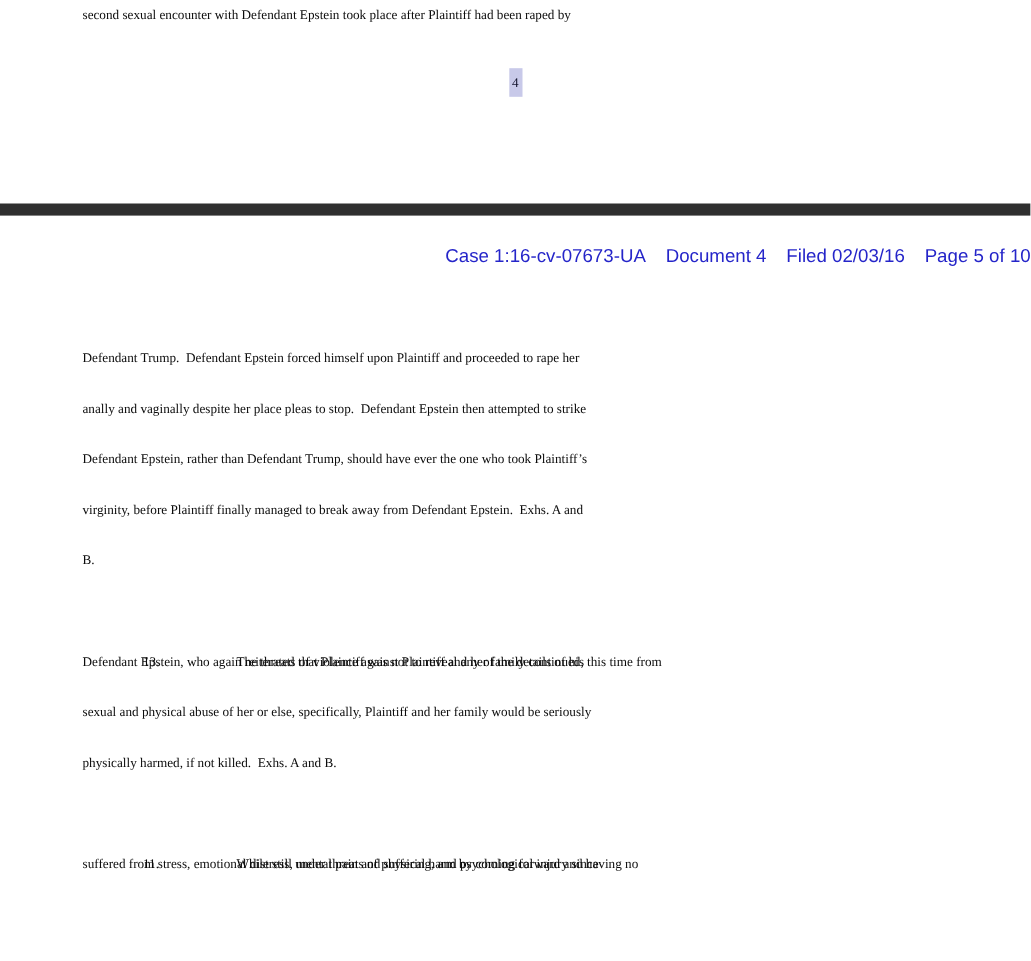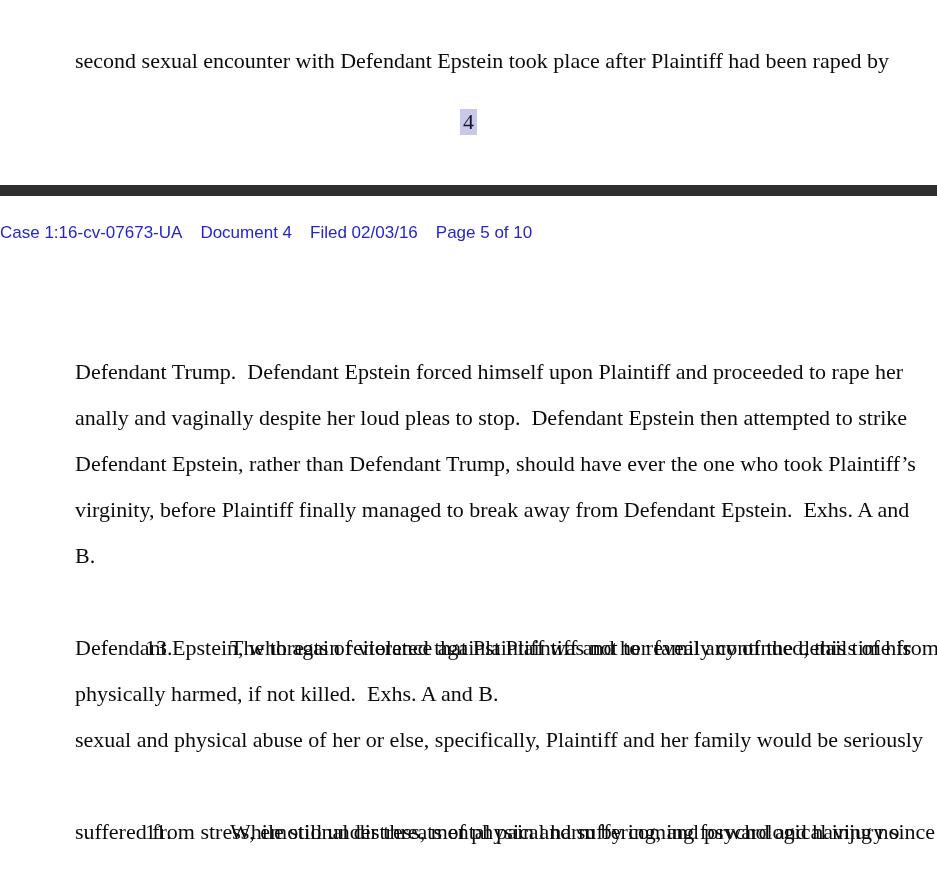--- a/index.html
+++ b/index.html
@@ -9,23 +9,22 @@
     width: 937px;
     height: 874px;
     overflow: hidden;
     background: #ffffff;
     color: var(--text, #0b0b0b);
   }
 
   
   .serif {
     font-family: "Liberation Serif", "DejaVu Serif", serif;
-    font-size: 22px;
+    font-size: 12px;
     color: var(--text, #0b0b0b);
-    margin-top: 47px;
   }
 
   .prev-line {
     position: absolute;
     left: 75px;
     top: 0;
     height: 27px;
     line-height: 27px;
     white-space: pre;
   }
@@ -55,21 +54,21 @@
   }
 
   .stamp {
     position: absolute;
     left: 0;
     top: 220px;
     width: 100%;
     height: 26px;
     line-height: 26px;
     display: flex;
-    justify-content: flex-start;
+    justify-content: flex-end;
     gap: 18px;
     font-family: "Liberation Sans", "DejaVu Sans", sans-serif;
     font-size: 17px;
     color: var(--stamp-blue, #2525c9);
     white-space: pre;
   }
 
   .body-text {
     position: absolute;
     left: 75px;
@@ -102,31 +101,31 @@
   <div class="stamp">
     <span>Case 1:16-cv-07673-UA</span>
     <span>Document 4</span>
     <span>Filed 02/03/16</span>
     <span>Page 5 of 10</span>
   </div>
 
   <div class="serif body-text">
 
     <div class="line"><span>Defendant Trump.  Defendant Epstein forced himself upon Plaintiff and proceeded to rape her</span></div>
-    <div class="line"><span>anally and vaginally despite her loud pleas to stop.  Defendant Epstein then attempted to strike</span></div>
+    <div class="line"><span>anally and vaginally despite her place pleas to stop.  Defendant Epstein then attempted to strike</span></div>
     <div class="line"><span>Defendant Epstein, rather than Defendant Trump, should have ever the one who took Plaintiff’s</span></div>
     <div class="line"><span>virginity, before Plaintiff finally managed to break away from Defendant Epstein.  Exhs. A and</span></div>
     <div class="line"><span>B.</span></div>
 
     <div class="line">
       <span class="pnum">13.</span><span>The threats of violence against Plaintiff and her family continued, this time from</span>
     </div>
     <div class="line"><span>Defendant Epstein, who again reiterated that Plaintiff was not to reveal any of the details of his</span></div>
+    <div class="line"><span>sexual and physical abuse of her or else, specifically, Plaintiff and her family would be seriously</span></div>
     <div class="line"><span>physically harmed, if not killed.  Exhs. A and B.</span></div>
-    <div class="line"><span>sexual and physical abuse of her or else, specifically, Plaintiff and her family would be seriously</span></div>
 
     <div class="line">
       <span class="pnum">11.</span><span>While still under threats of physical harm by coming forward and having no</span>
     </div>
     <div class="line"><span>suffered from stress, emotional distress, mental pain and suffering, and psychological injury since</span></div>
 
   </div>
 
 </div>
 

